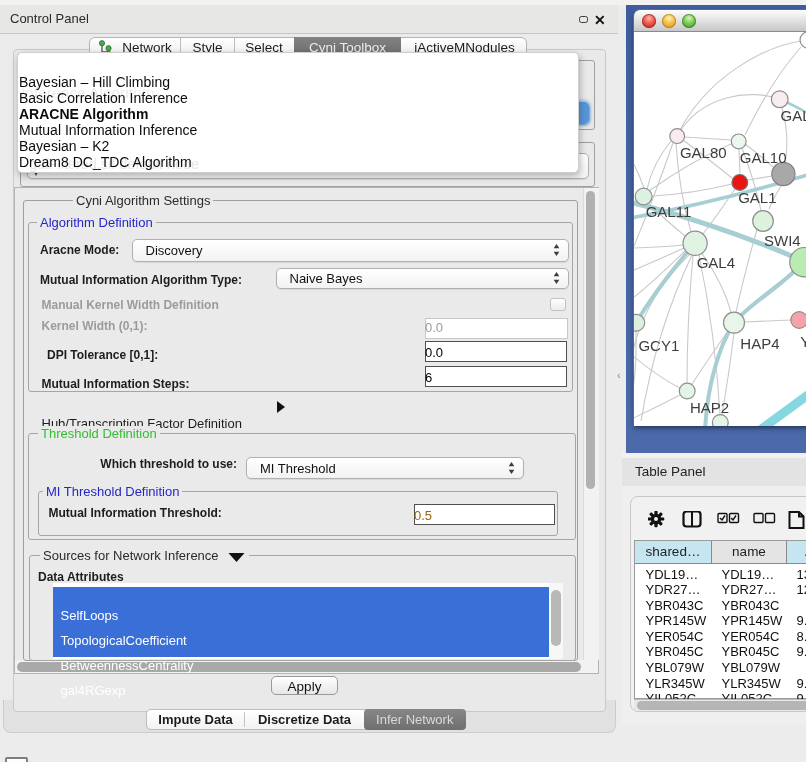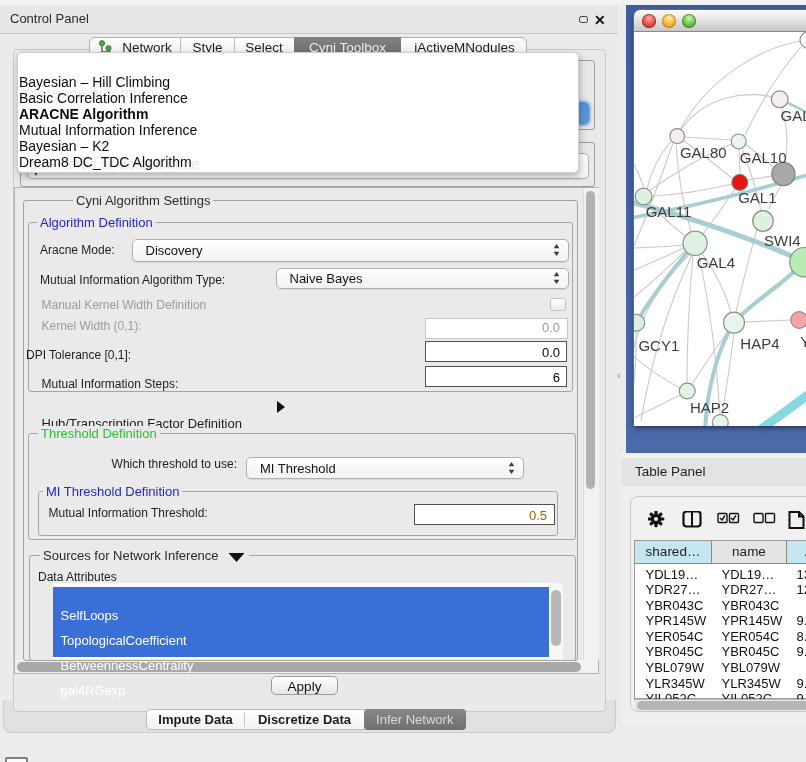--- a/index.html
+++ b/index.html
@@ -1,23 +1,23 @@
 <!DOCTYPE html>
 <html><head>
 <meta charset="utf-8">
 <style>
   html,body{margin:0;padding:0;}
   body{width:806px;height:762px;overflow:hidden;background:#ececec;
        font-family:"Liberation Sans", sans-serif;}
   #app{position:relative;width:806px;height:762px;background:#ececec;}
   .abs{position:absolute;}
-  .lbl{font-size:12px;font-weight:normal;color:#1d1d1d;}
+  .lbl{font-size:12px;font-weight:bold;color:#1d1d1d;}
   .gray{color:#9b9b9b;}
   .field{position:absolute;background:#fff;}
-  .fieldtxt{position:absolute;font-size:13px;text-align:right;}
+  .fieldtxt{position:absolute;font-size:13px;}
   .combo{position:absolute;background:linear-gradient(#ffffff,#f2f2f2);
          border:1px solid #b0b0b0;border-radius:5px;
          box-shadow:0 1px 1px rgba(0,0,0,0.08);}
   .combo .ct{position:absolute;left:13px;top:50%;transform:translateY(-50%);
              font-size:13px;color:#111;}
   .stepper{position:absolute;right:8px;top:50%;transform:translateY(-50%);
            width:7px;height:12px;}
   .grp{position:absolute;border:1px solid #9e9e9e;border-radius:3px;}
   .grpt{position:absolute;font-size:13px;background:#eaeaea;padding:0 3px;
         white-space:nowrap;}
@@ -98,21 +98,21 @@
         </svg>
     </div>
 
     <div class="lbl abs gray" style="left:41.5px;top:298px;">Manual Kernel Width Definition</div>
     <div class="abs" style="left:550px;top:297.5px;width:14px;height:11px;background:linear-gradient(#fefefe,#ececec);border:1px solid #c2c2c2;border-radius:3px;"></div>
 
     <div class="lbl abs gray" style="left:41.5px;top:319px;">Kernel Width (0,1):</div>
     <div class="field" style="left:425px;top:317.5px;width:141px;height:19px;border:1px solid #c8c8c8;"></div>
     <div class="fieldtxt gray" style="left:425px;top:320px;width:135px;">0.0</div>
 
-    <div class="lbl abs" style="left:26px;top:348px;">DPI Tolerance [0,1]:</div>
+    <div class="lbl abs" style="left:47px;top:348px;">DPI Tolerance [0,1]:</div>
     <div class="field" style="left:425px;top:340.5px;width:140px;height:19px;border:1.5px solid #4f4f4f;"></div>
     <div class="fieldtxt" style="left:425px;top:345px;width:135px;color:#000;">0.0</div>
 
     <div class="lbl abs" style="left:41.5px;top:377px;">Mutual Information Steps:</div>
     <div class="field" style="left:425px;top:366px;width:140px;height:19px;border:1.5px solid #4f4f4f;"></div>
     <div class="fieldtxt" style="left:425px;top:370px;width:135px;color:#000;">6</div>
 
     <div class="abs" style="left:41.5px;top:399px;font-size:13px;color:#1d1d1d;margin-top:17px;">Hub/Transcription Factor Definition</div>
     <svg class="abs" style="left:276px;top:401px;" width="9" height="12" viewBox="0 0 9 12">
         <path d="M1 0 L9 6 L1 12 Z" fill="#111"></path>

